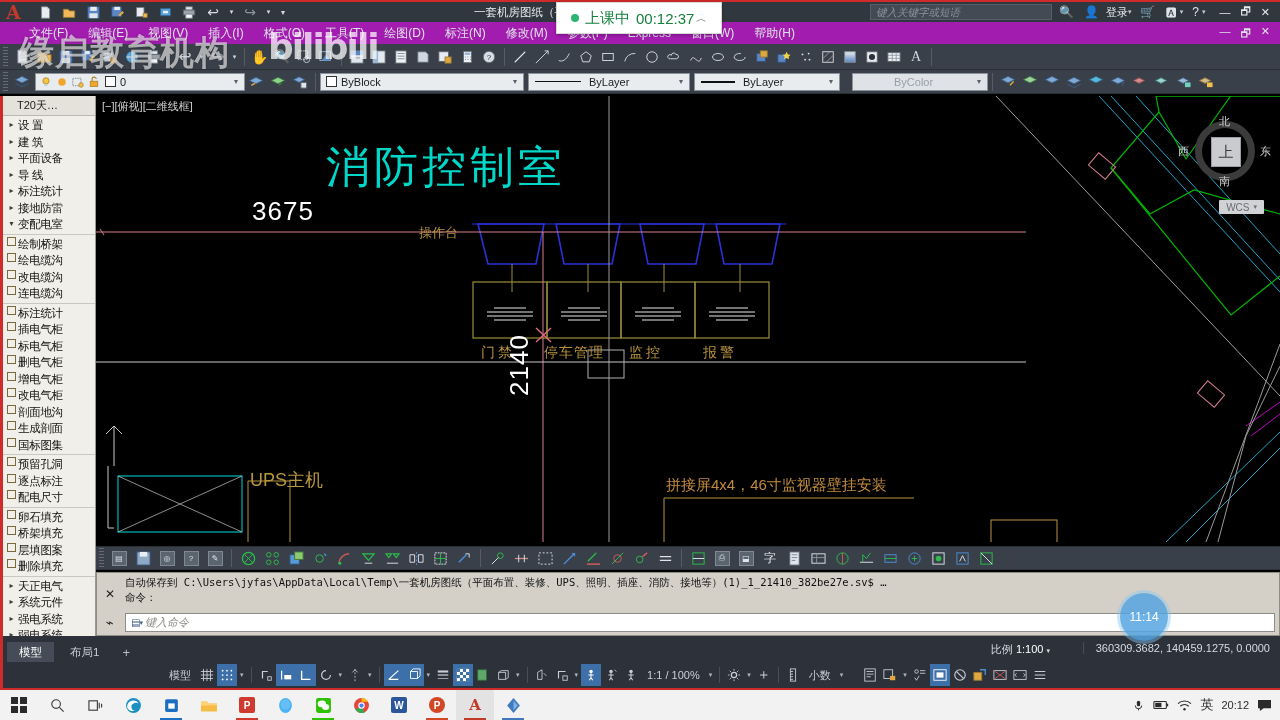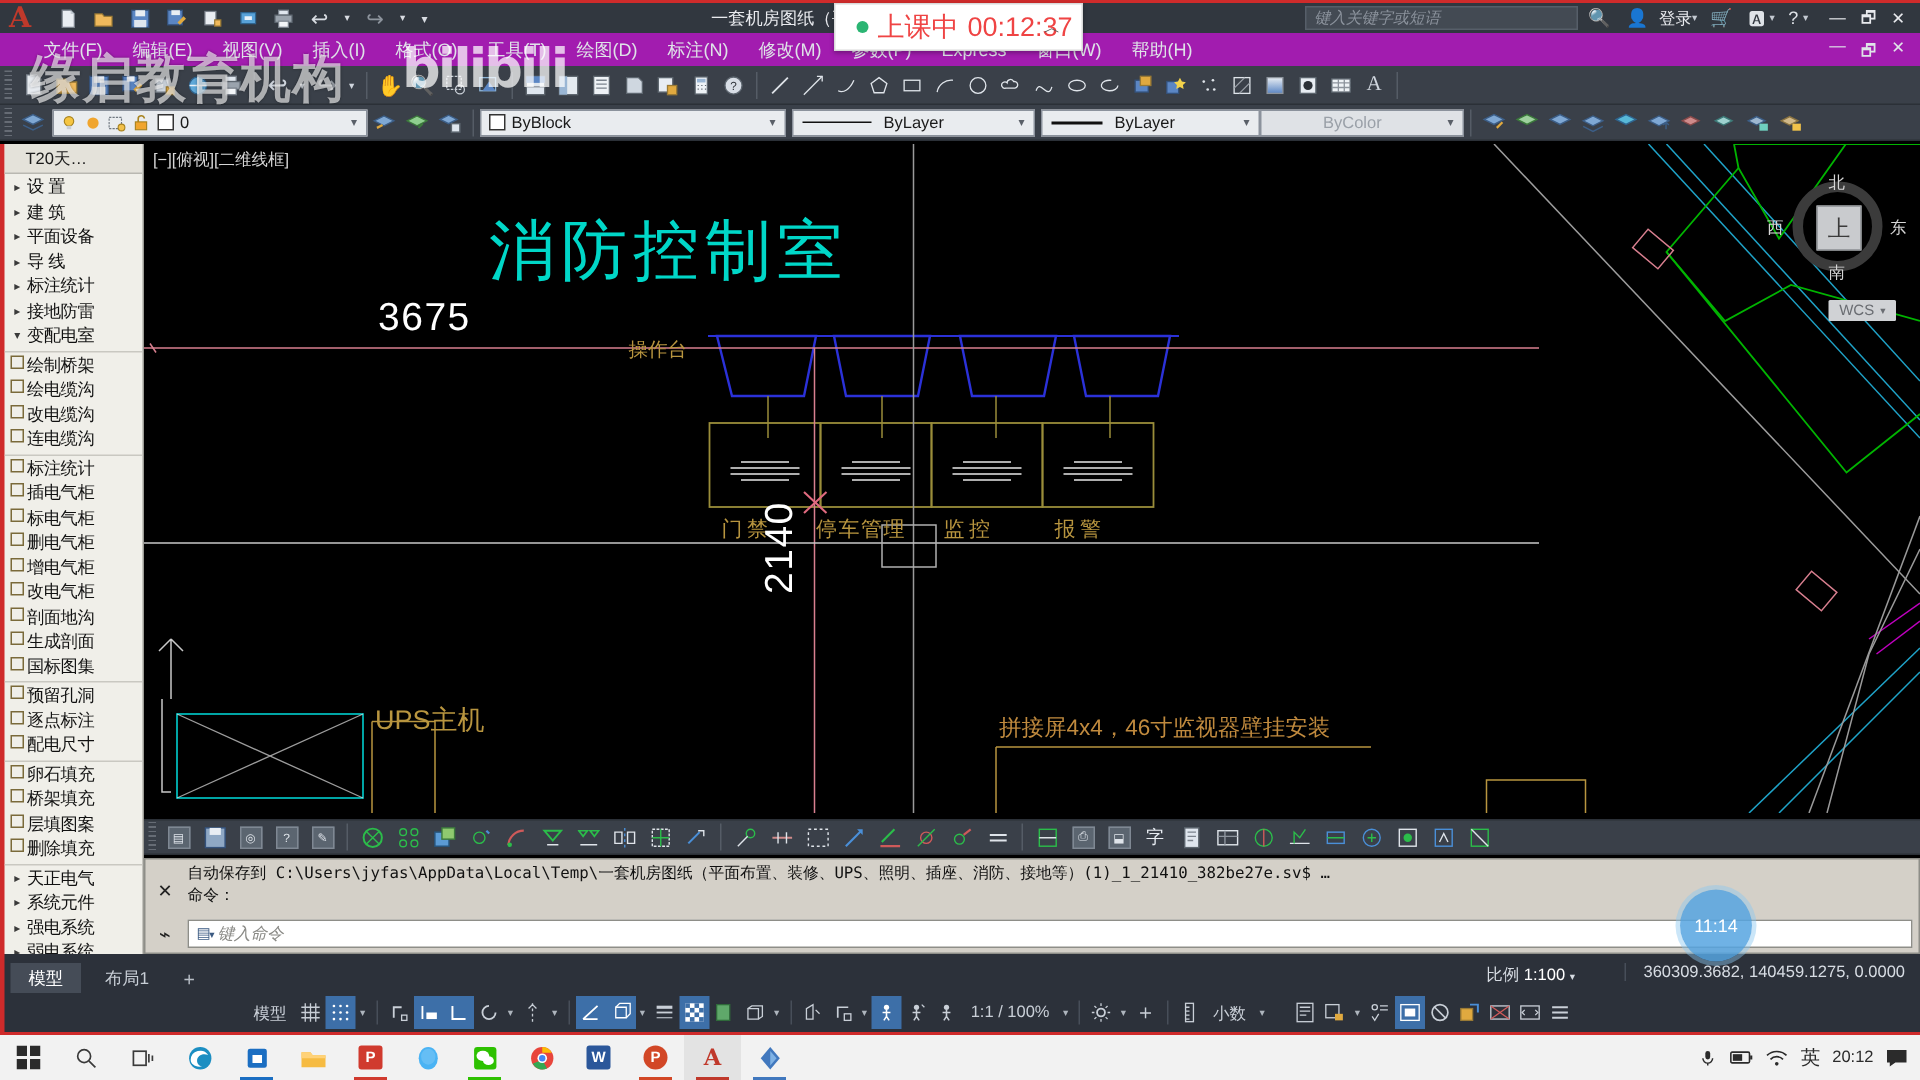--- a/index.html
+++ b/index.html
@@ -228,21 +228,21 @@
   .tray { position: absolute; right: 0; top: 0; height: 30px; display: flex; align-items: center; gap: 8px; padding-right: 8px; }
   .tray-item { font-size: 11px; color: #2b2b2b; display: flex; align-items: center; }
 
   
   .class-popup {
     position: absolute; left: 556px; top: 2px; width: 166px; height: 32px;
     background: #fff; border: 1px solid #d9d9d9; display: flex; align-items: center;
     box-shadow: 0 1px 3px rgba(0,0,0,0.3); z-index: 50;
   }
   .class-dot { width: 8px; height: 8px; border-radius: 50%; background: #2bb573; margin: 0 6px 0 14px; }
-  .class-txt { font-size: 18px; color: #ef4444; }
+  .class-txt { font-size: 15px; color: #15803d; }
   .class-caret { position: absolute; right: 14px; font-size: 11px; color: #555; }
 
   .watermark {
     position: absolute; left: 20px; top: 30px; z-index: 40;
     font-size: 34px; font-weight: bold; color: rgba(255,255,255,0.62);
     letter-spacing: 1px; font-family: "DejaVu Sans", sans-serif;
     text-shadow: 0 0 2px rgba(0,0,0,0.35); white-space: nowrap;
   }
   .wm-bili {
     position: absolute; left: 268px; top: 26px; z-index: 41;
@@ -666,21 +666,21 @@
     <div class="combo" style="width:162px;margin-left:4px;">
       <span class="lineswatch"></span>
       <span class="cv">ByLayer</span>
       <span class="cc">▾</span>
     </div>
     <div class="combo" style="width:146px;margin-left:4px;">
       <span class="lineswatch" style="width:34px;flex:0 0 34px;border-top-width:2px;"></span>
       <span class="cv">ByLayer</span>
       <span class="cc">▾</span>
     </div>
-    <div class="combo dis" style="width:136px;margin-left:0;padding-left:37px;">
+    <div class="combo dis" style="width:136px;margin-left:12px;padding-left:37px;">
       <span class="cv">ByColor</span>
       <span class="cc">▾</span>
     </div>
     <div class="tsep"></div>
     <div class="ticon">
         <svg width="16" height="15" viewBox="0 0 16 16">
           <path d="M1 6l7-3.5L15 6 8 9.5z" fill="#7fa8d4" stroke="#3c5e87"></path>
           <path d="M10 12l4-4" stroke="#e0a93f" stroke-width="1.6"></path>
         </svg>
       </div>

